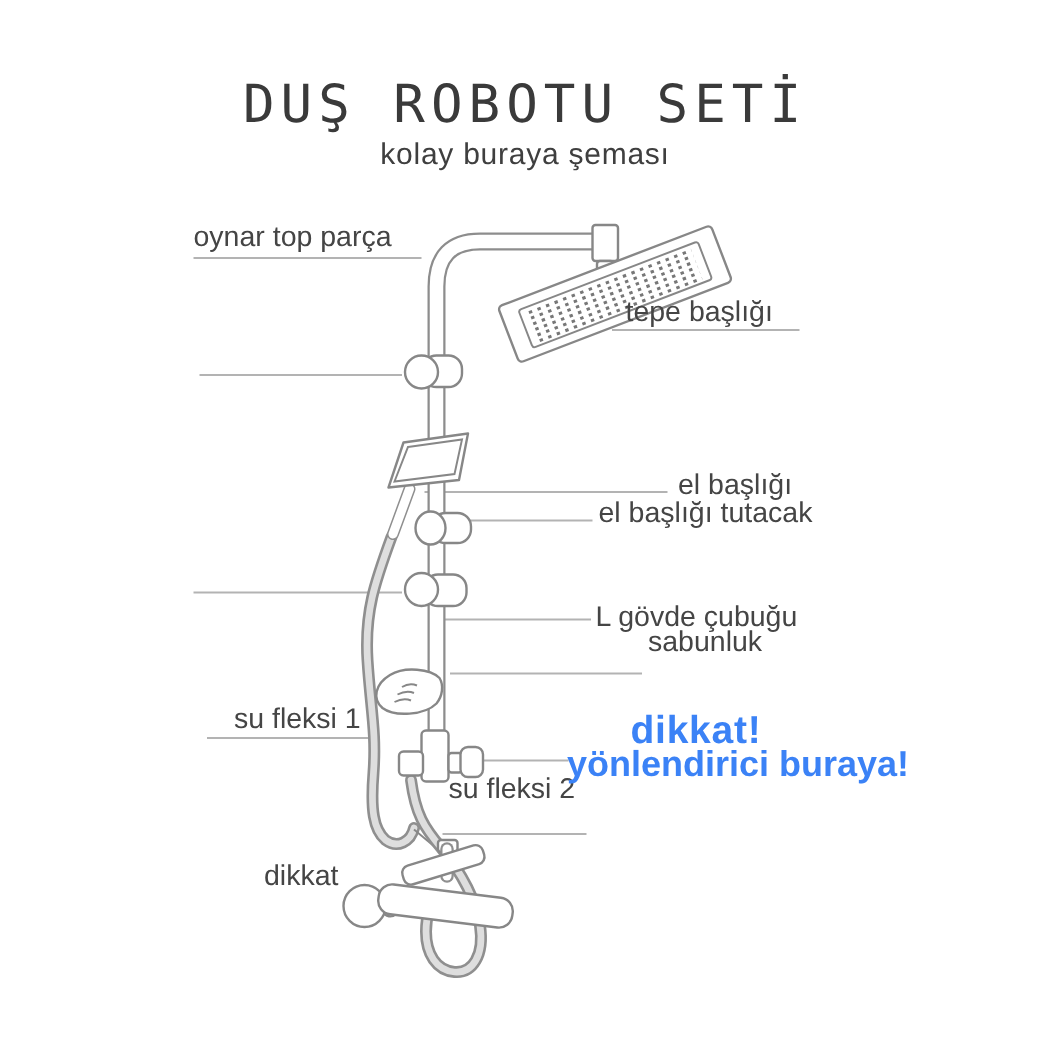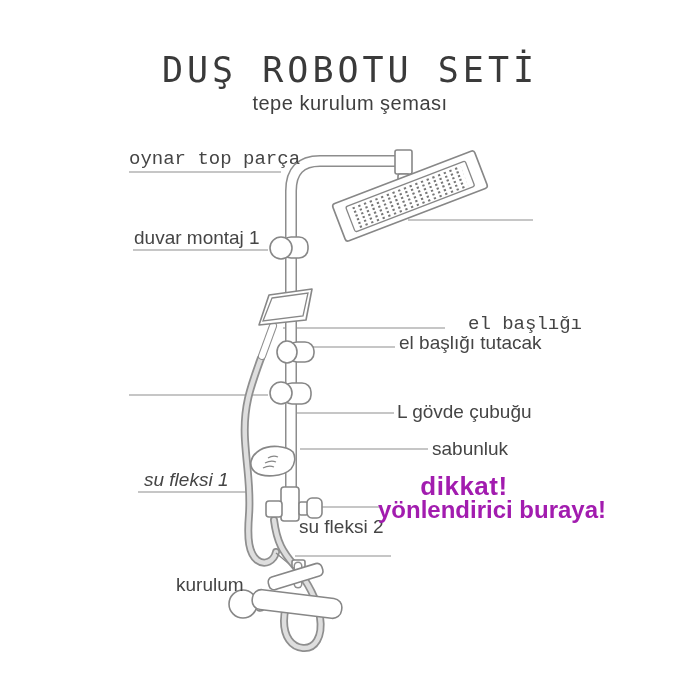--- a/index.html
+++ b/index.html
@@ -12,21 +12,21 @@
   .title{
     font-family:"DejaVu Sans Mono",monospace;font-size:35px;letter-spacing:4px;
     color:#3a3a3a;font-weight:normal;line-height:40px;white-space:nowrap;
   }
   .subtitle{
     font-size:20px;letter-spacing:.5px;color:#3f3f3f;line-height:24px;margin-top:1px;
   }
   .lbl{
     position:absolute;font-size:19px;color:#454545;line-height:22px;white-space:nowrap;
   }
-  .dikkat-wrap{position:absolute;left:378px;top:473px;width:172px;text-align:center;color:#a21caf;}
+  .dikkat-wrap{position:absolute;left:378px;top:473px;width:172px;text-align:center;color:#3b82f6;}
   .dikkat{font-size:26px;line-height:26px;font-weight:bold;letter-spacing:.5px;}
   .dikkat-sub{font-size:24px;line-height:19px;margin-top:1px;white-space:nowrap;font-weight:bold;}
   
   .tube-o{fill:none;stroke:#8d8d8d;stroke-width:12;stroke-linecap:round;stroke-linejoin:round;}
   .tube-i{fill:none;stroke:#ffffff;stroke-width:9;stroke-linecap:round;stroke-linejoin:round;}
   .hose-o{fill:none;stroke:#8f8f8f;stroke-width:8;stroke-linecap:round;}
   .hose-i{fill:none;stroke:#dedede;stroke-width:4.5;stroke-linecap:round;}
   .part{fill:#ffffff;stroke:#878787;stroke-width:1.6;stroke-linejoin:round;}
   .thin{fill:none;stroke:#878787;stroke-width:1.3;}
   .ptr{stroke:#b3b3b3;stroke-width:1.3;}
@@ -131,32 +131,32 @@
         <rect class="part" x="-28" y="-8" width="56" height="13" rx="5"></rect>
       </g>
       <g transform="translate(297,604) rotate(7)">
         <rect class="part" x="-45" y="-10" width="90" height="20" rx="9"></rect>
       </g>
     </g>
   </svg>
 
   <div class="hdr">
     <div class="title">DUŞ ROBOTU SETİ</div>
-    <div class="subtitle">tepe kurulum şeması</div>
+    <div class="subtitle">kolay buraya şeması</div>
   </div>
 
-  <div class="lbl" style="left:129px;top:148px;font-family:Liberation Mono, monospace;">oynar top parça</div>
-  <div class="lbl" style="left:134px;top:227px;">duvar montaj 1</div>
-  <div class="lbl" style="left:144px;top:469px;font-style:italic;">su fleksi 1</div>
-  <div class="lbl" style="left:176px;top:574px;">kurulum</div>
+  <div class="lbl" style="left:129px;top:148px;">oynar top parça</div>
+  <div class="lbl" style="left:156px;top:469px;">su fleksi 1</div>
+  <div class="lbl" style="left:176px;top:574px;">dikkat</div>
 
-  <div class="lbl" style="left:468px;top:313px;font-family:Liberation Mono, monospace;">el başlığı</div>
+  <div class="lbl" style="left:417px;top:198px;">tepe başlığı</div>
+  <div class="lbl" style="left:452px;top:313px;">el başlığı</div>
   <div class="lbl" style="left:397px;top:401px;">L gövde çubuğu</div>
   <div class="lbl" style="left:399px;top:332px;">el başlığı tutacak</div>
-  <div class="lbl" style="left:432px;top:438px;">sabunluk</div>
+  <div class="lbl" style="left:432px;top:418px;">sabunluk</div>
   <div class="lbl" style="left:299px;top:516px;">su fleksi 2</div>
 
   <div class="dikkat-wrap">
     <div class="dikkat">dikkat!</div>
     <div class="dikkat-sub">yönlendirici buraya!</div>
   </div>
 
 </div>
 
 </body></html>

